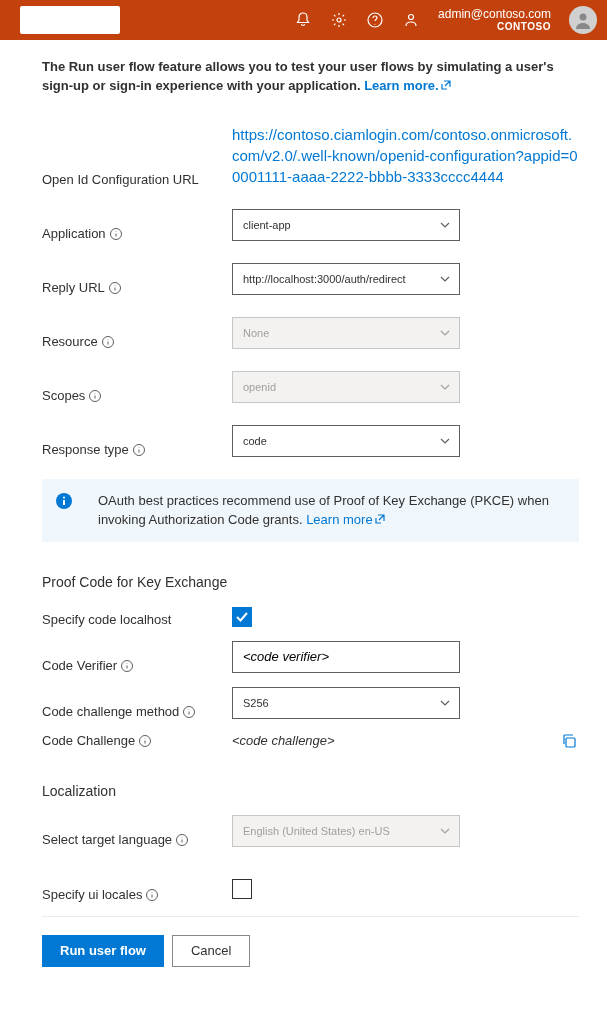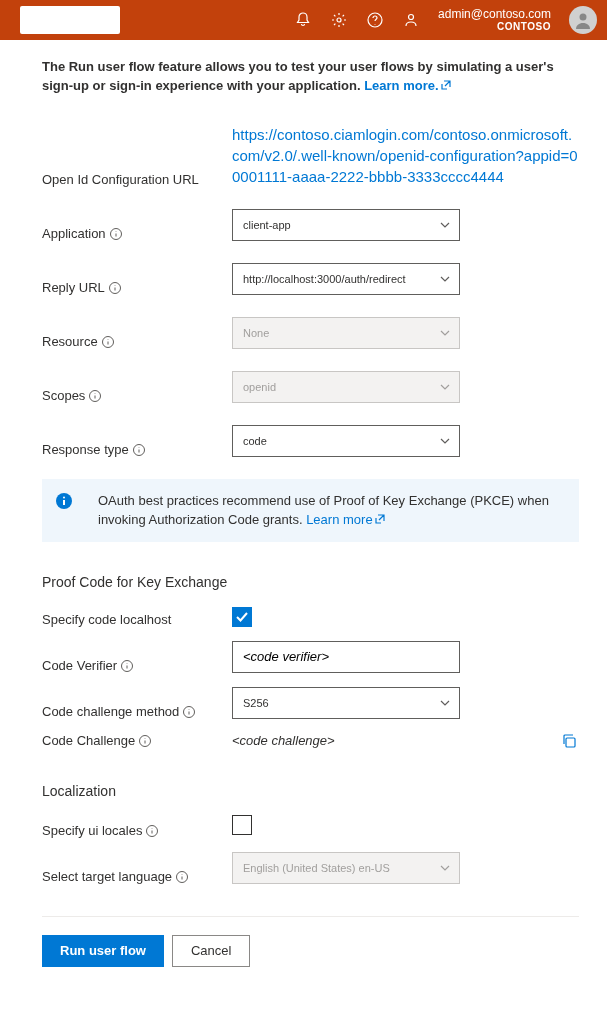--- a/index.html
+++ b/index.html
@@ -233,41 +233,41 @@
           </svg></span></div>
     <div class="field val-italic" style="padding-top:0">&lt;code challenge&gt;</div>
     <span class="copy-btn"><svg viewBox="0 0 16 16">
           <rect x="5" y="5" width="9" height="9" rx="1"></rect>
           <path d="M3 11V3a1 1 0 011-1h8"></path>
         </svg></span>
   </div>
 
   <div class="section-h">Localization</div>
 
-  <div class="row row-tight">
-    <div class="label"><span>Specify ui locales</span><span class="info-icon"><svg viewBox="0 0 12 12">
-            <circle cx="6" cy="6" r="5.5"></circle>
-            <path d="M6 3.5v0.5M6 5.5v3"></path>
-          </svg></span></div>
-    <div class="field"><span class="checkbox"></span></div>
-  </div>
-
   <div class="row" style="margin-bottom:32px">
     <div class="label"><span>Select target language</span><span class="info-icon"><svg viewBox="0 0 12 12">
             <circle cx="6" cy="6" r="5.5"></circle>
             <path d="M6 3.5v0.5M6 5.5v3"></path>
           </svg></span></div>
     <div class="field">
         <div class="dropdown disabled">
           <span>English (United States) en-US</span>
           <span class="chevron"><svg viewBox="0 0 12 12">
               <path d="M2 4l4 4 4-4"></path>
             </svg></span>
         </div>
       </div>
+  </div>
+
+  <div class="row row-tight">
+    <div class="label"><span>Specify ui locales</span><span class="info-icon"><svg viewBox="0 0 12 12">
+            <circle cx="6" cy="6" r="5.5"></circle>
+            <path d="M6 3.5v0.5M6 5.5v3"></path>
+          </svg></span></div>
+    <div class="field"><span class="checkbox"></span></div>
   </div>
 
 
   <hr class="divider">
 
   <div class="buttons">
     <button class="btn btn-primary">Run user flow</button>
     <button class="btn btn-secondary">Cancel</button>
   </div>
 </div>

